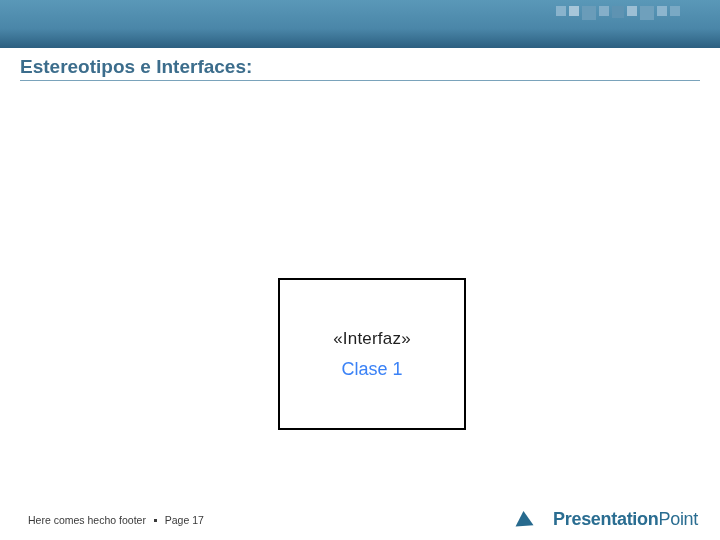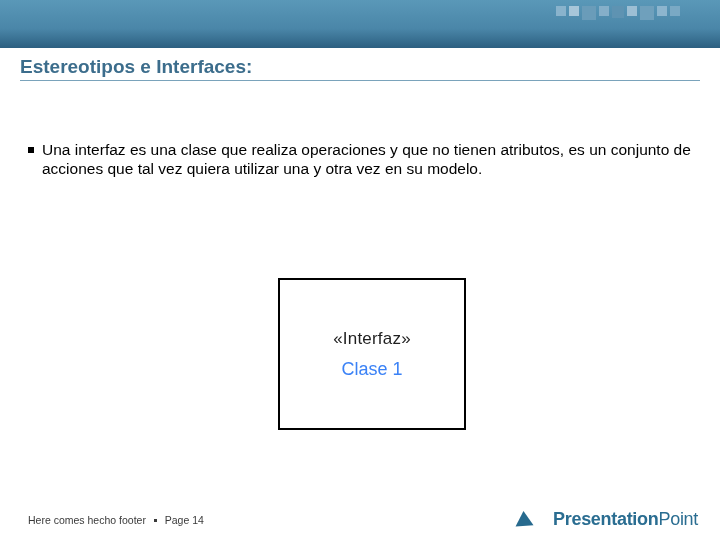--- a/index.html
+++ b/index.html
@@ -170,35 +170,31 @@
       <span class="sq-i"></span>
   </div>
 </div>
 
 <div class="title-wrap">
   <div class="title">Estereotipos e Interfaces:</div>
 </div>
 <div class="title-underline"></div>
 
 <div class="body">
-  <div class="bullet">
-    <span class="mark"></span>
-    <span class="text">Una interfaz es una clase que realiza operaciones y que no tienen atributos, es un conjunto de acciones que tal vez quiera utilizar una y otra vez en su modelo.</span>
-  </div>
 </div>
 
 <div class="figure">
   <div class="f1">«Interfaz»</div>
   <div class="f2">Clase 1</div>
 </div>
 
 <div class="footer">
   <span>Here comes hecho footer</span>
   <span class="dot"></span>
-  <span>Page 14</span>
+  <span>Page 17</span>
 </div>
 
 <div class="logo">
   <div class="tri"></div>
   <div class="txt">
     <span>Presentation</span><span class="thin">Point</span>
   </div>
 </div>
 
 </body></html>

